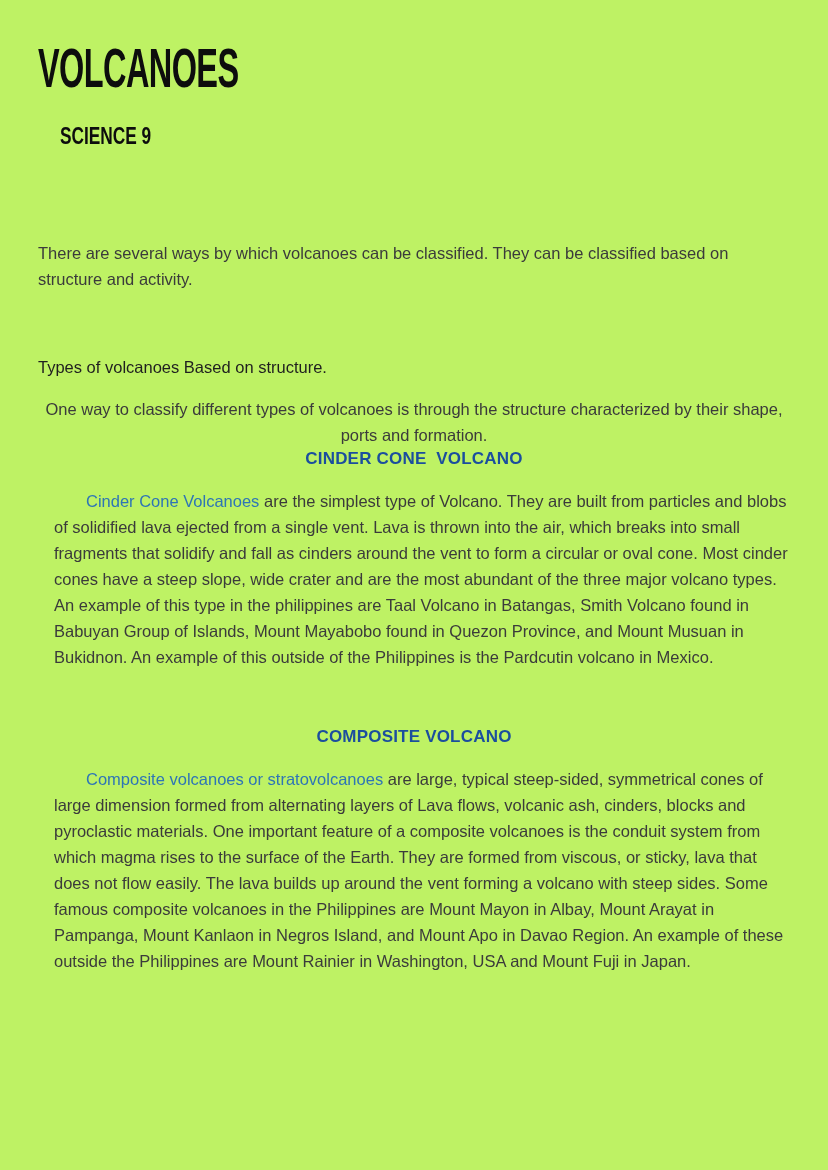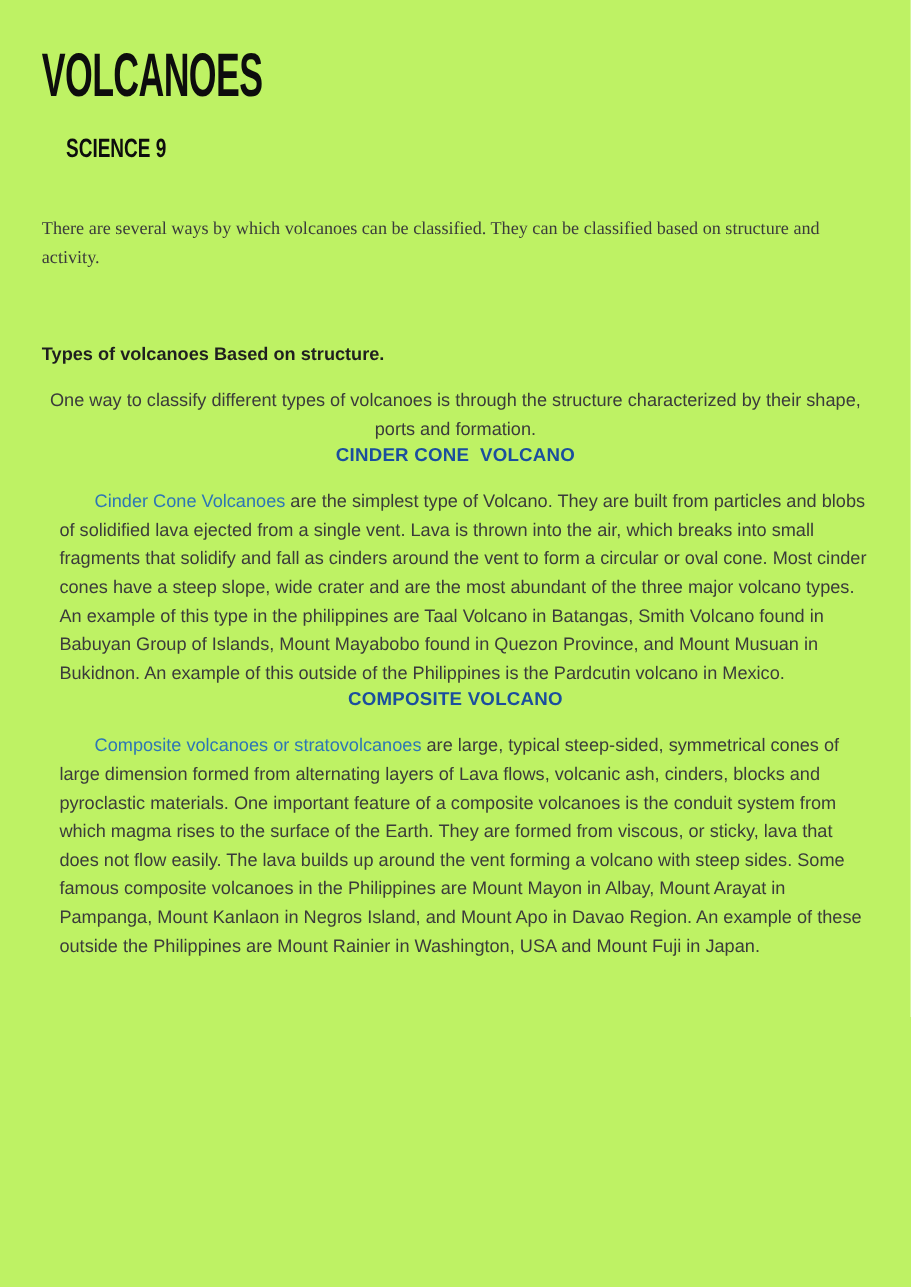--- a/index.html
+++ b/index.html
@@ -40,42 +40,42 @@
   }
   .doc-sub .squeeze { transform: scaleX(0.72); }
   .sub-science { margin-top: 32px; }
   .sub-module  { margin-top: 20px; }
 
   .body-par {
     font-size: 16.5px;
     line-height: 26px;
     color: #3b3b3b;
   }
-  .intro { margin-top: 47px; font-family: Liberation Serif, serif; }
+  .intro { margin-top: 92px; }
 
   .bold-heading {
     margin-top: 62px;
     font-size: 16.5px;
     line-height: 26px;
-    font-weight: 700;
+    font-weight: 400;
     color: #1f1f1f;
   }
   .structure-par { margin-top: 16px; text-align: center; }
 
   .blue-heading {
     text-align: center;
     font-size: 17px;
     line-height: 22px;
     font-weight: 700;
     color: #1b4e9e;
     white-space: pre-wrap;
     letter-spacing: 0.2px;
   }
   .cinder-heading { }
-  .composite-heading { }
+  .composite-heading { margin-top: 56px; }
 
   .indent-par {
     margin-top: 18px;
     text-indent: 32px;
     margin-left: 16px;
   }
   .lead-blue {
     color: #2e75b6;
   }
 </style>

